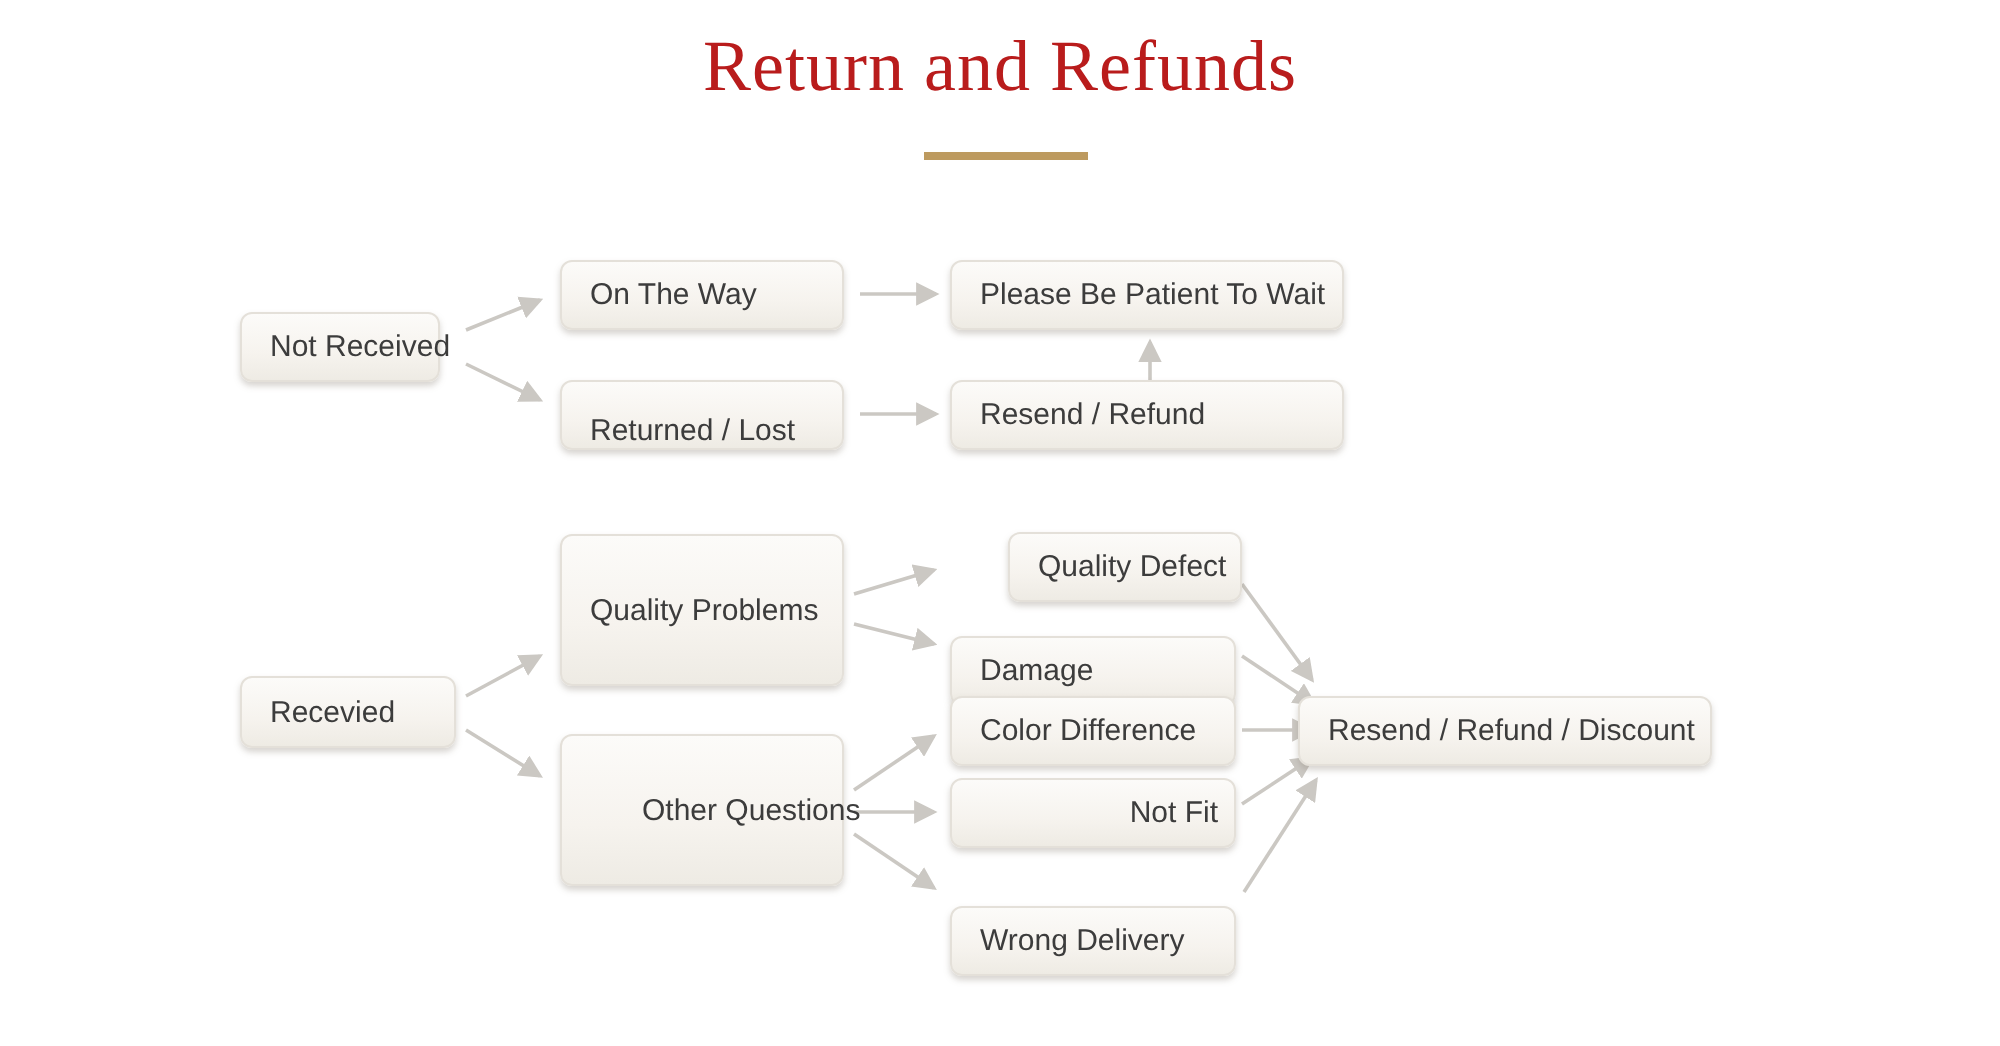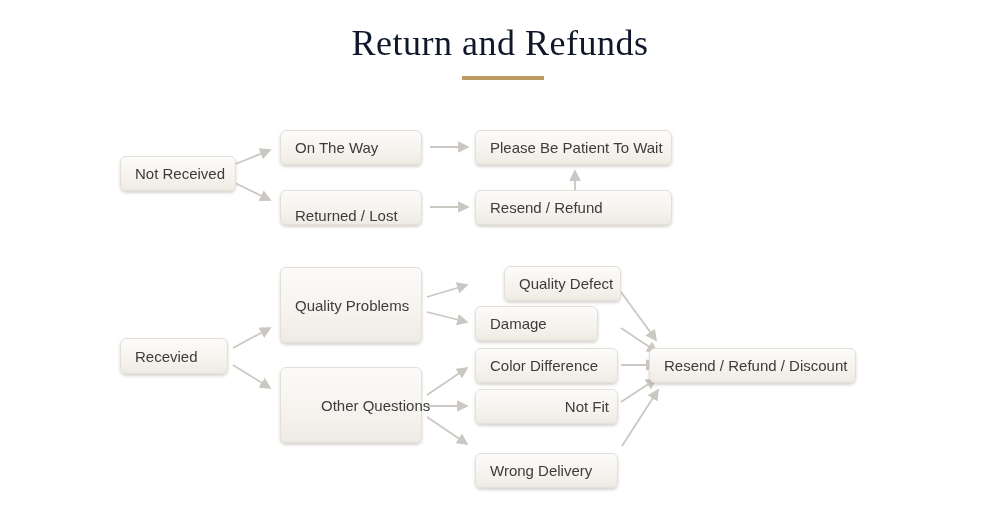--- a/index.html
+++ b/index.html
@@ -10,30 +10,30 @@
   }
   .stage {
     position: relative;
     width: 1000px;
     height: 523px;
     background: #ffffff;
     overflow: hidden;
   }
   .page-title {
     position: absolute;
-    top: 22px;
+    top: 12px;
     left: 0;
     width: 100%;
     margin: 0;
     text-align: center;
     font-family: "Liberation Serif", serif;
     font-weight: 400;
     font-size: 36px;
     letter-spacing: 0.5px;
-    color: #0f172a;
+    color: #b91c1c;
   }
   .title-underline {
     position: absolute;
     top: 76px;
     left: calc(50% - 38px);
     width: 82px;
     height: 4px;
     background: #bd9a5f;
   }
   .edges-svg {
@@ -86,21 +86,21 @@
         <line x1="427" y1="417" x2="467" y2="444" marker-end="url(#arrowhead)"></line>
         <line x1="621" y1="292" x2="656" y2="340" marker-end="url(#arrowhead)"></line>
         <line x1="621" y1="328" x2="657" y2="352" marker-end="url(#arrowhead)"></line>
         <line x1="621" y1="365" x2="656" y2="365" marker-end="url(#arrowhead)"></line>
         <line x1="621" y1="402" x2="656" y2="379" marker-end="url(#arrowhead)"></line>
         <line x1="622" y1="446" x2="658" y2="390" marker-end="url(#arrowhead)"></line>
       </g>
   </svg>
 
   <div id="node-layer">
-      <div class="node" style="left: 120px; top: 156px; width: 116px; height: 35px;">
+      <div class="node" style="left: 120px; top: 156px; width: 100px; height: 35px;">
         <span>Not Received</span>
       </div>
       <div class="node" style="left: 280px; top: 130px; width: 142px; height: 35px;">
         <span>On The Way</span>
       </div>
       <div class="node" style="left: 280px; top: 190px; width: 142px; height: 35px; align-items: flex-end;">
         <span>Returned / Lost</span>
       </div>
       <div class="node" style="left: 475px; top: 130px; width: 197px; height: 35px;">
         <span>Please Be Patient To Wait</span>
@@ -113,21 +113,21 @@
       </div>
       <div class="node" style="left: 280px; top: 267px; width: 142px; height: 76px;">
         <span>Quality Problems</span>
       </div>
       <div class="node" style="left: 280px; top: 367px; width: 142px; height: 76px; padding-left: 40px;">
         <span>Other Questions</span>
       </div>
       <div class="node" style="left: 475px; top: 266px; width: 117px; height: 35px; margin-left: 29px;">
         <span>Quality Defect</span>
       </div>
-      <div class="node" style="left: 475px; top: 306px; width: 123px; height: 35px;">
+      <div class="node" style="left: 475px; top: 318px; width: 143px; height: 35px;">
         <span>Damage</span>
       </div>
       <div class="node" style="left: 475px; top: 348px; width: 143px; height: 35px;">
         <span>Color Difference</span>
       </div>
       <div class="node" style="left: 475px; top: 389px; width: 143px; height: 35px; justify-content: flex-end;">
         <span>Not Fit</span>
       </div>
       <div class="node" style="left: 475px; top: 430px; width: 143px; height: 35px; margin-top: 23px;">
         <span>Wrong Delivery</span>

